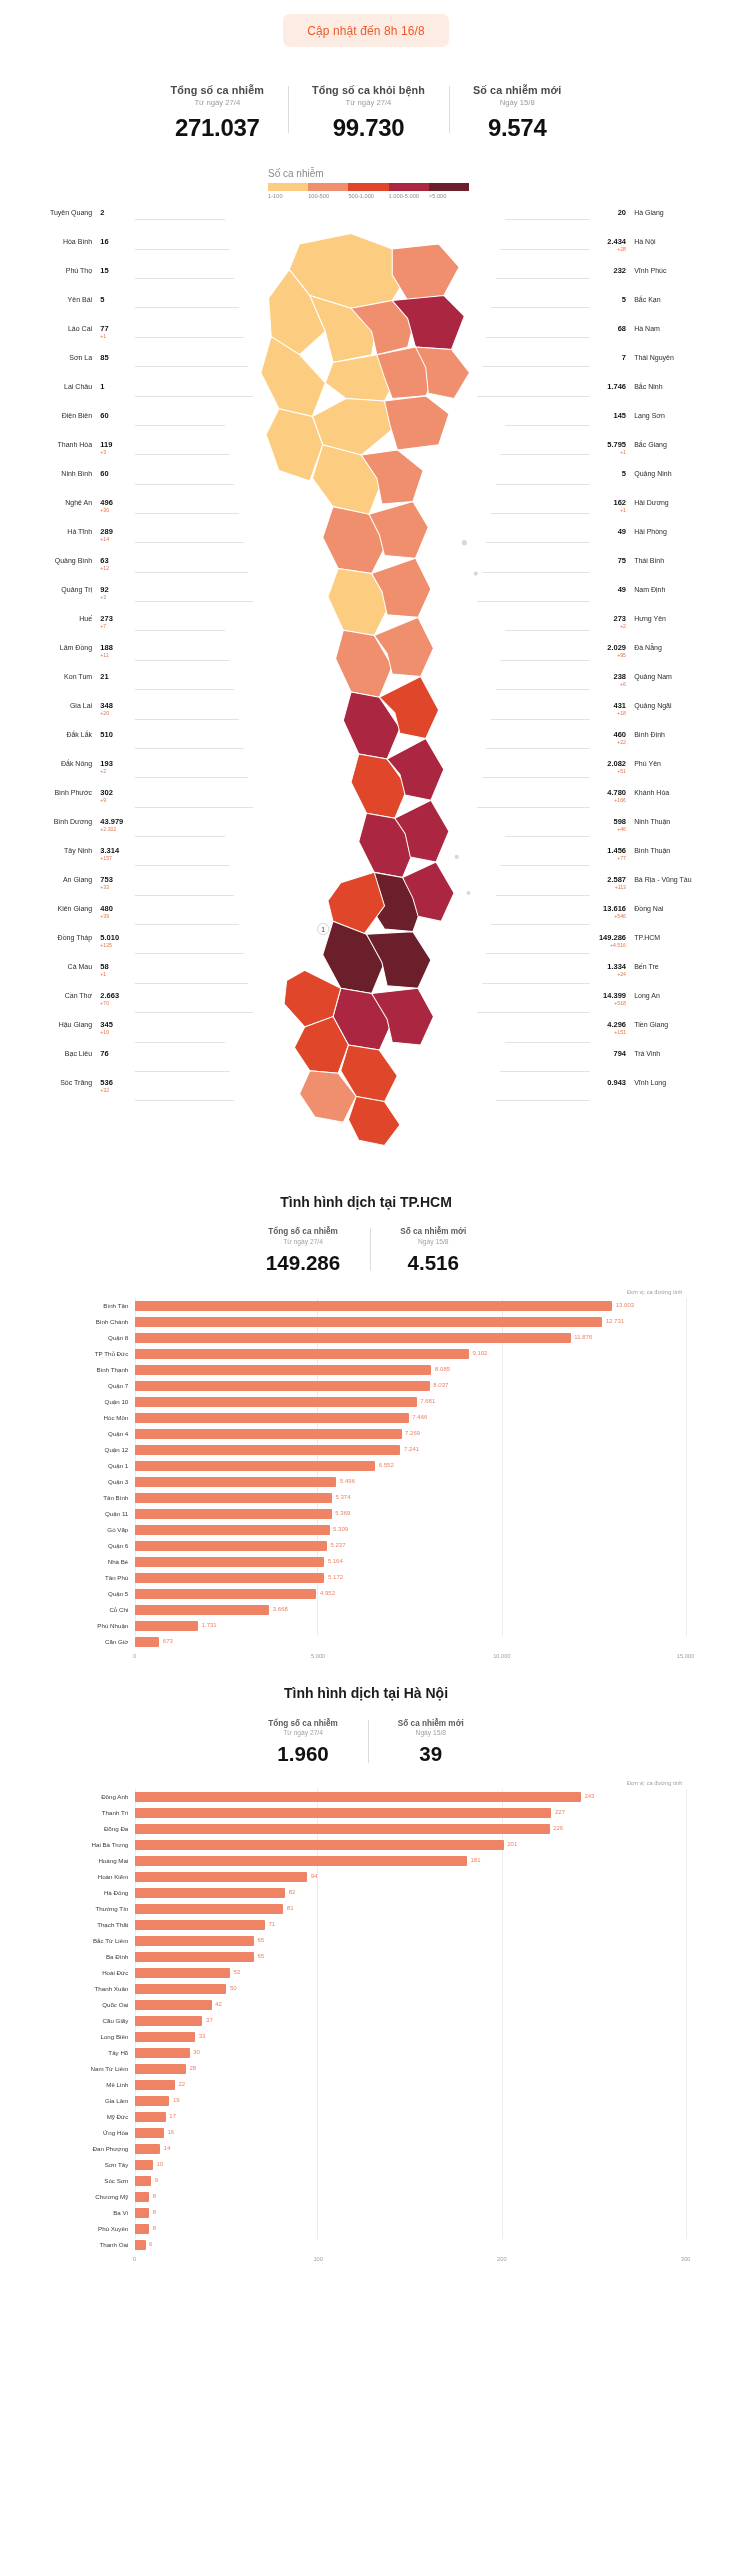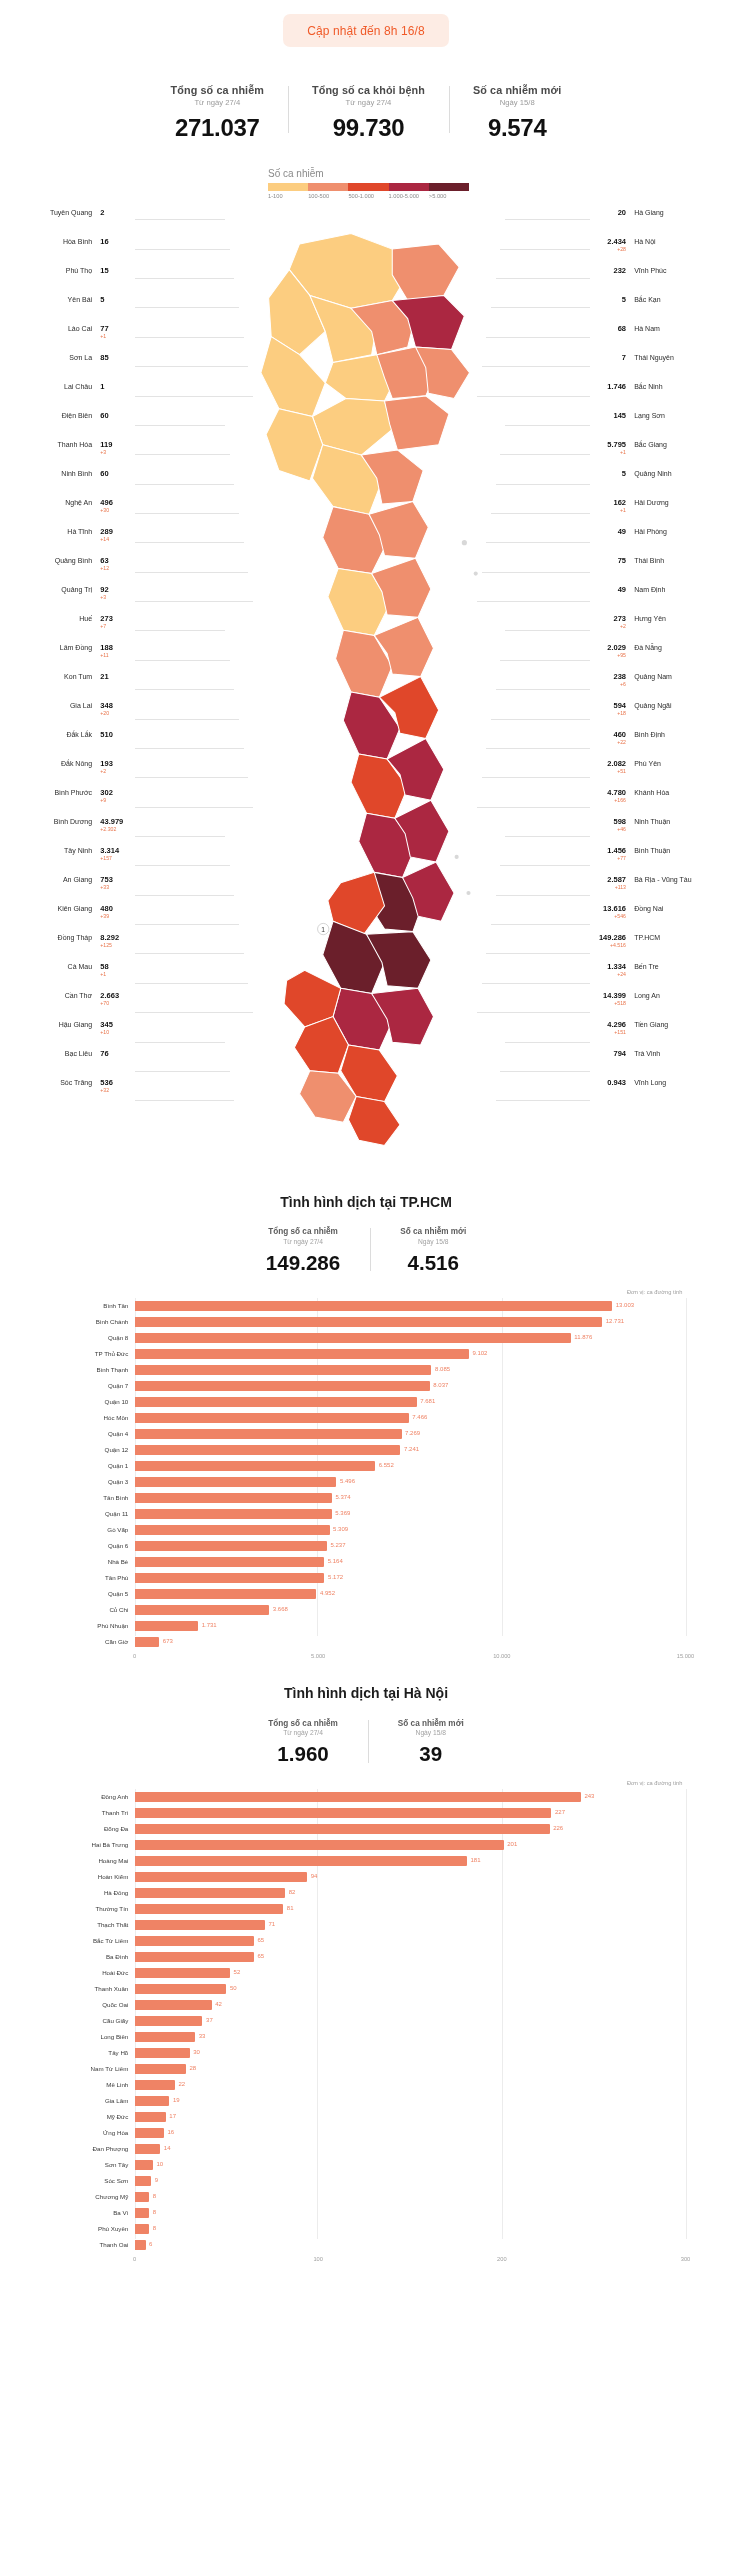--- a/index.html
+++ b/index.html
@@ -291,21 +291,21 @@
       <div class="prov">
         <div class="prov-name">An Giang</div>
         <div class="prov-box"><span class="prov-val">753</span><span class="prov-delta">+33</span></div>
       </div>
       <div class="prov">
         <div class="prov-name">Kiên Giang</div>
         <div class="prov-box"><span class="prov-val">480</span><span class="prov-delta">+39</span></div>
       </div>
       <div class="prov">
         <div class="prov-name">Đồng Tháp</div>
-        <div class="prov-box"><span class="prov-val">8.292</span><span class="prov-delta">+125</span></div>
+        <div class="prov-box"><span class="prov-val">5.010</span><span class="prov-delta">+125</span></div>
       </div>
       <div class="prov">
         <div class="prov-name">Cà Mau</div>
         <div class="prov-box"><span class="prov-val">58</span><span class="prov-delta">+1</span></div>
       </div>
       <div class="prov">
         <div class="prov-name">Cần Thơ</div>
         <div class="prov-box"><span class="prov-val">2.663</span><span class="prov-delta">+70</span></div>
       </div>
       <div class="prov">
@@ -385,21 +385,21 @@
       <div class="prov">
         <div class="prov-name">Đà Nẵng</div>
         <div class="prov-box"><span class="prov-val">2.029</span><span class="prov-delta">+95</span></div>
       </div>
       <div class="prov">
         <div class="prov-name">Quảng Nam</div>
         <div class="prov-box"><span class="prov-val">238</span><span class="prov-delta">+6</span></div>
       </div>
       <div class="prov">
         <div class="prov-name">Quảng Ngãi</div>
-        <div class="prov-box"><span class="prov-val">594</span><span class="prov-delta">+18</span></div>
+        <div class="prov-box"><span class="prov-val">431</span><span class="prov-delta">+18</span></div>
       </div>
       <div class="prov">
         <div class="prov-name">Bình Định</div>
         <div class="prov-box"><span class="prov-val">460</span><span class="prov-delta">+22</span></div>
       </div>
       <div class="prov">
         <div class="prov-name">Phú Yên</div>
         <div class="prov-box"><span class="prov-val">2.082</span><span class="prov-delta">+51</span></div>
       </div>
       <div class="prov">

